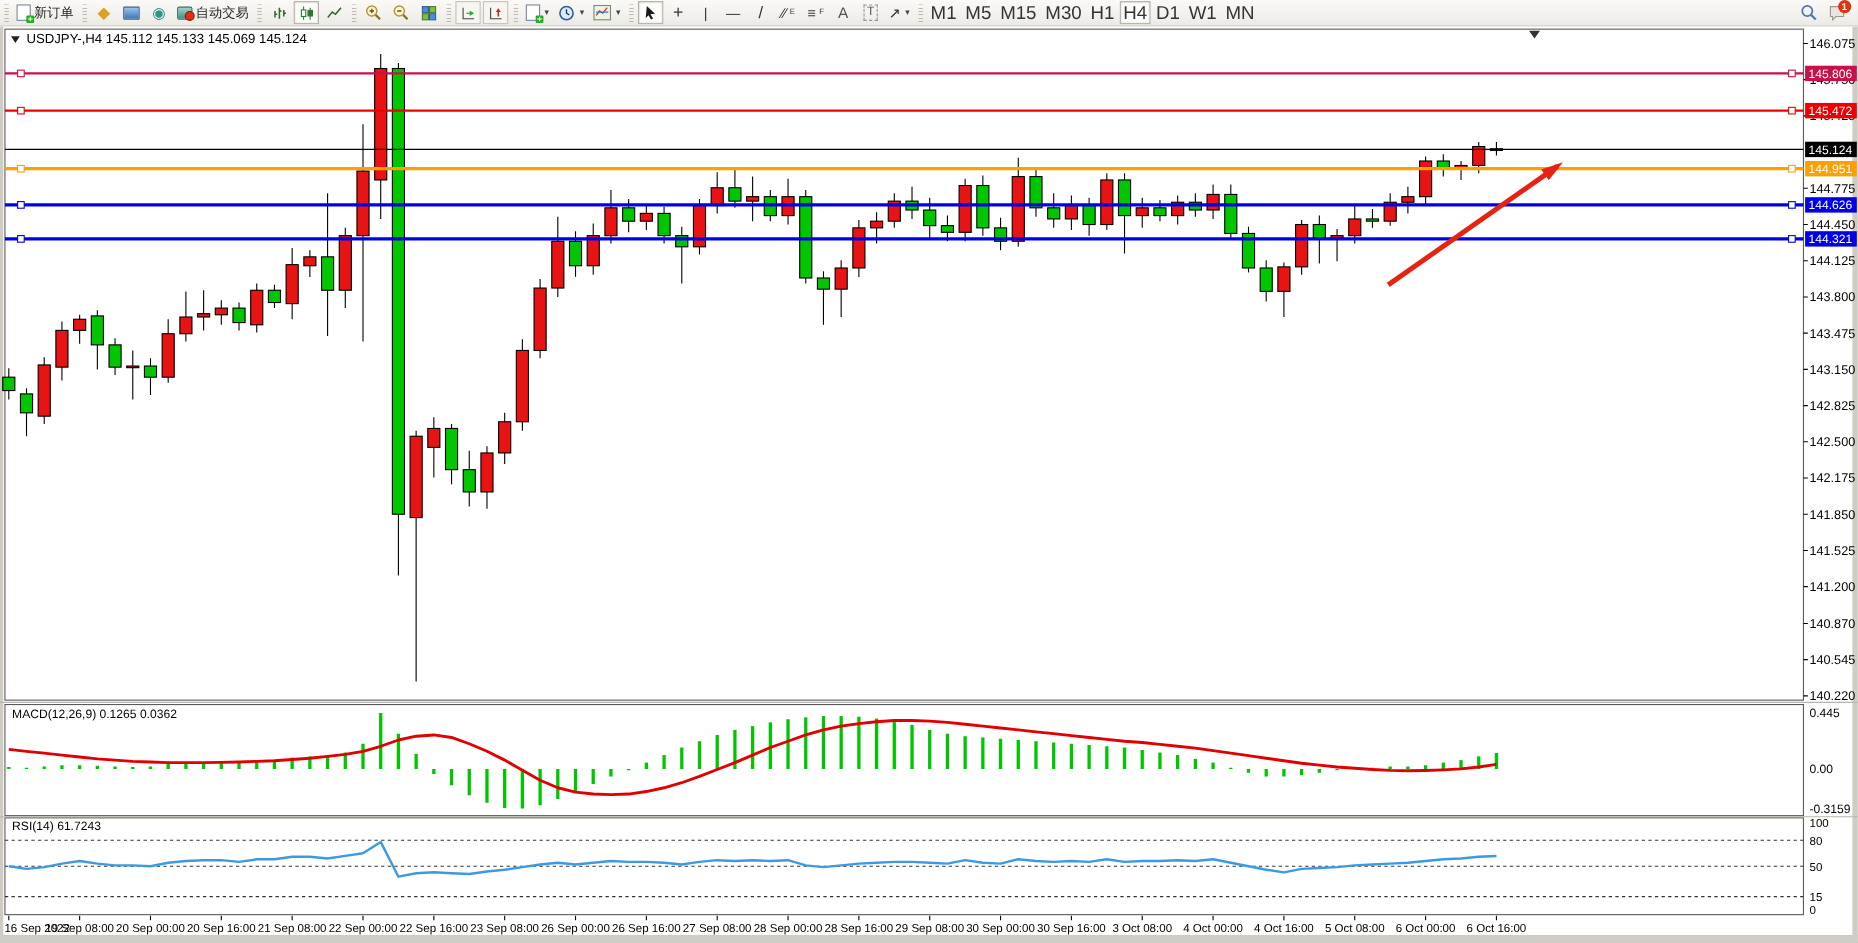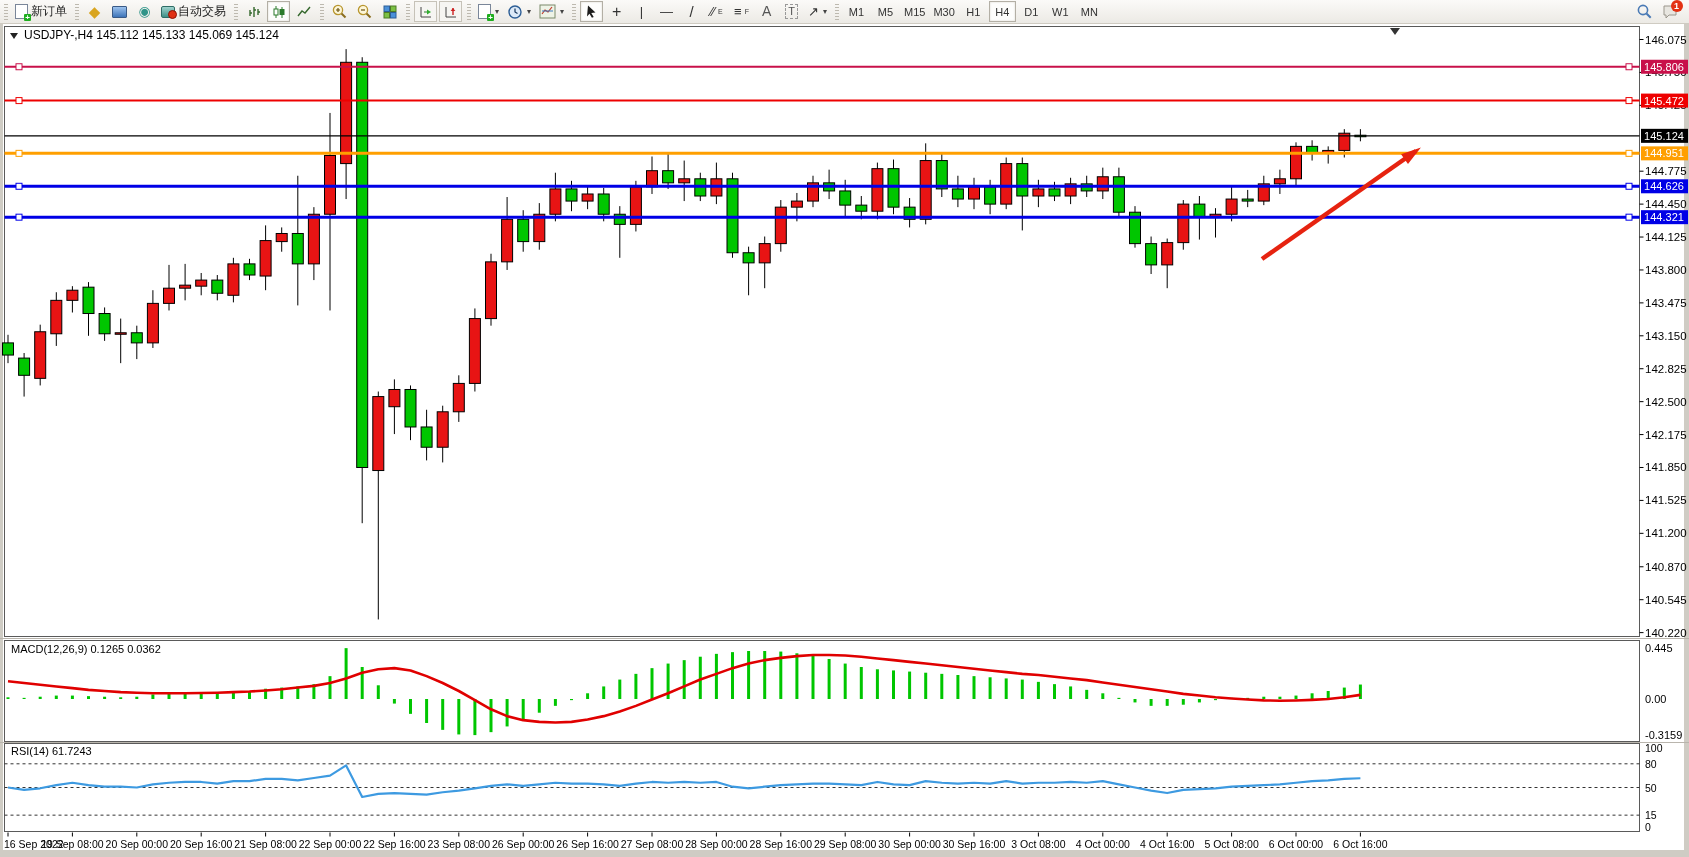--- a/index.html
+++ b/index.html
@@ -10,21 +10,21 @@
            background:linear-gradient(#fbfaf8,#eceae5);
            border-bottom:1px solid #cfcbc2;display:flex;align-items:center;box-sizing:border-box;}
   .grip{width:4px;height:16px;margin:0 3px 0 4px;
         background:repeating-linear-gradient(180deg,#bdb9af 0 1px,rgba(0,0,0,0) 1px 3px);}
   .tbtn{height:21px;min-width:23px;padding:0 2px;margin:0 1px;border:1px solid rgba(0,0,0,0);
         background:none;display:flex;align-items:center;justify-content:center;gap:3px;
         font-family:"Liberation Sans",sans-serif;font-size:12px;color:#222;cursor:default;box-sizing:border-box;}
   .tbtn.active{background:#fdfdfc;border:1px solid #b3afa5;box-shadow:inset 0 0 2px #d8d4cb;}
   .tbtn.bordered{border:1px solid #c6c2b8;background:#f6f5f2;}
   .caret{font-size:8px;color:#444;margin-left:1px;}
-  .tf{font-size:11px;color:#333;min-width:27px;}
+  .tf{font-size:17px;color:#333;min-width:27px;}
   .glyph{font-size:13px;line-height:13px;}
   .sub{font-size:7px;vertical-align:sub;color:#333;}
   .spacer{flex:1;}
   
   .ic{display:inline-block;position:relative;}
   .ic-doc{width:11px;height:13px;background:#fff;border:1px solid #7a8699;}
   .ic-doc .plus{position:absolute;right:-4px;bottom:-3px;width:7px;height:7px;background:#1fae1f;
      color:#fff;font-size:8px;line-height:7px;text-align:center;font-weight:bold;border-radius:1px;}
   .ic-screen{width:13px;height:10px;background:linear-gradient(#9cc2ee,#3e74b8);border:1px solid #3a5a86;border-radius:1px;}
   .ic-auto{width:12px;height:10px;background:linear-gradient(#9fd3cd,#3e8f86);border:1px solid #2f6d66;border-radius:2px;}

